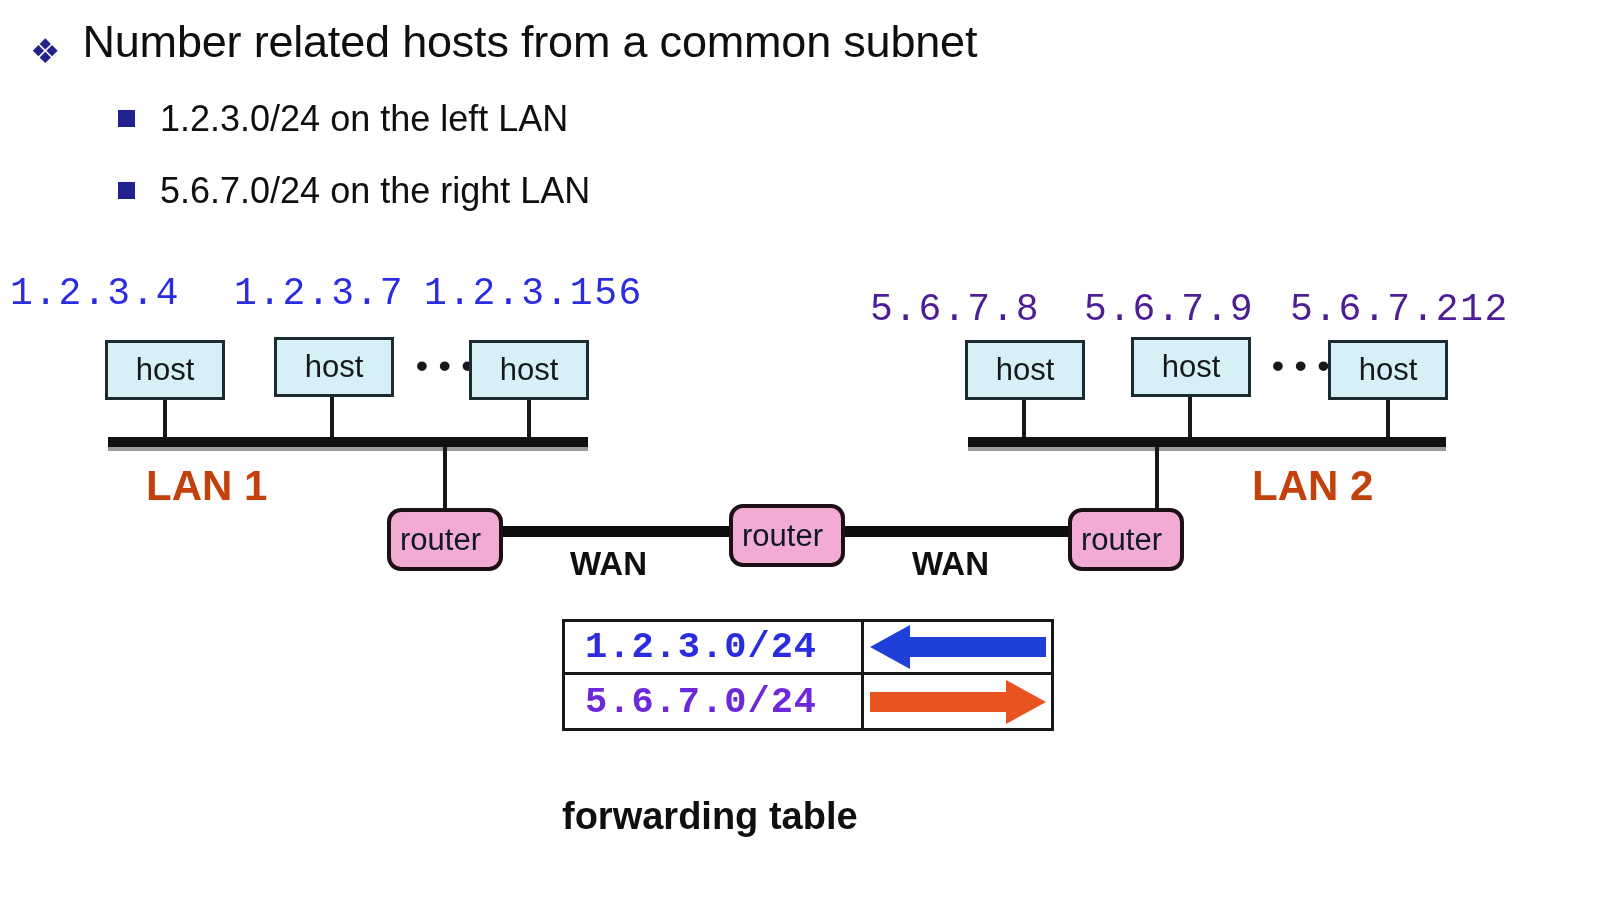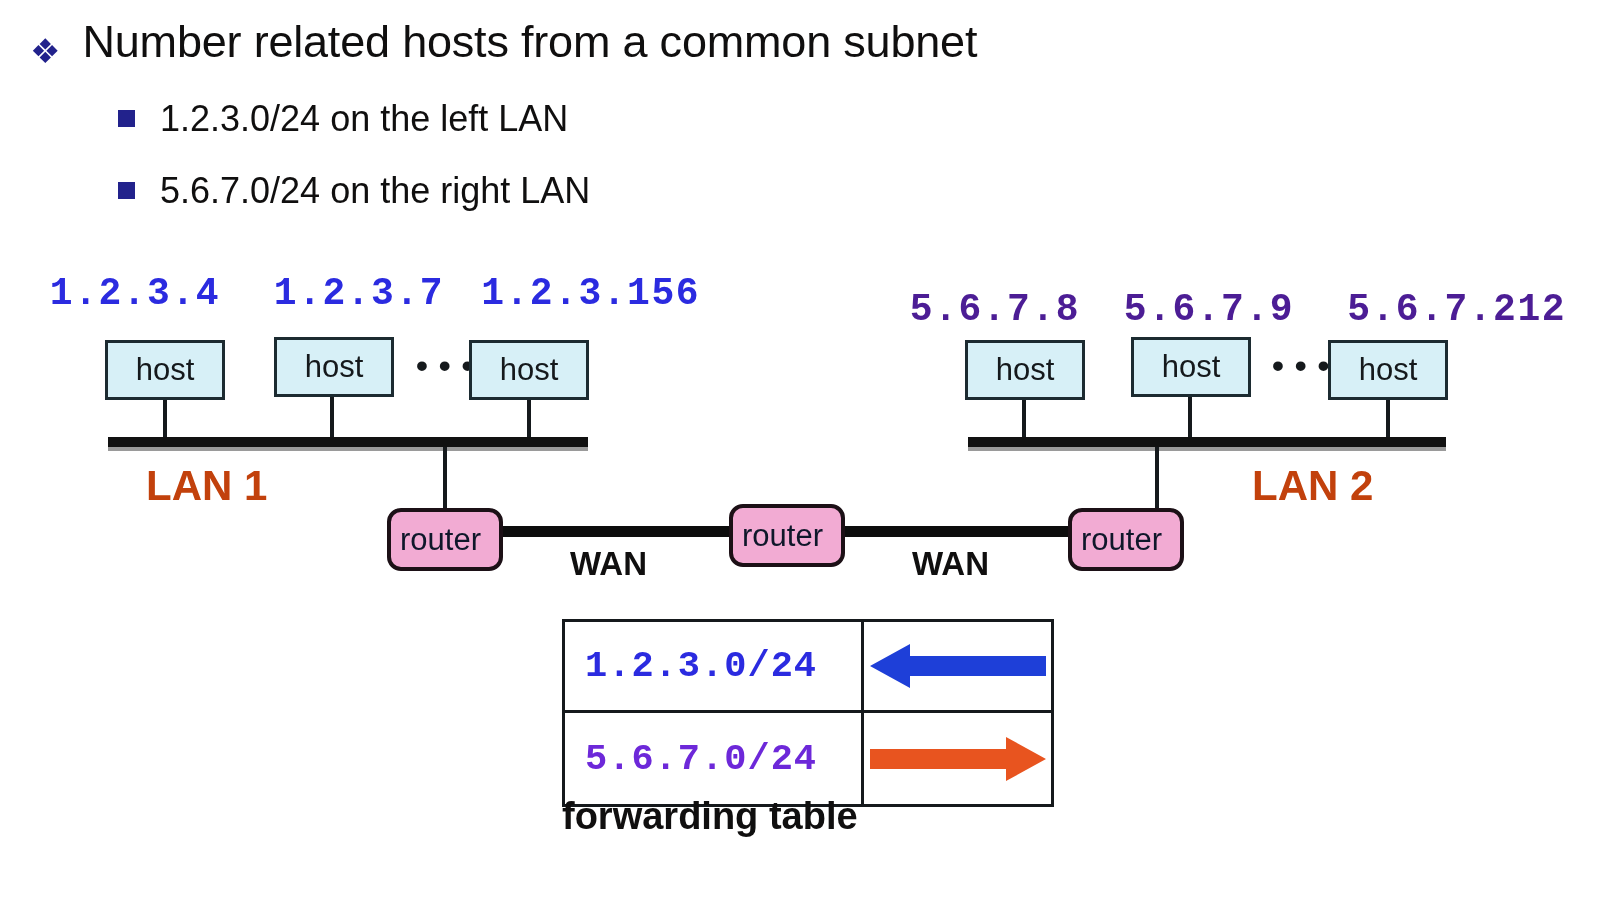--- a/index.html
+++ b/index.html
@@ -64,24 +64,24 @@
     line-height: 1.05;
   }
   #sub1 { top: 100px; }
   #sub2 { top: 172px; }
 
   
   .iplabel {
     position: absolute;
     font-family: "Liberation Mono", "DejaVu Sans Mono", monospace;
     font-size: 38px;
-    font-weight: 700;
+    font-weight: 400;
     letter-spacing: 1.5px;
     white-space: nowrap;
-    text-align: right;
+    text-align: left;
   }
   .ip-blue { color: #2b2be0; }
   .ip-red  { color: #4c1d95; margin-top: 16px; }
 
   
   .host {
     position: absolute;
     width: 120px;
     height: 60px;
     background: #d7f0f7;
@@ -166,21 +166,21 @@
     white-space: nowrap;
     font-family: "Liberation Sans", sans-serif;
   }
 
   
   #ftable {
     position: absolute;
     left: 562px;
     top: 619px;
     width: 492px;
-    height: 188px;
+    height: 112px;
     border: 3px solid #15191c;
     box-sizing: border-box;
     background: #ffffff;
   }
   #ftable .row {
     display: flex;
     height: 50%;
     box-sizing: border-box;
   }
   #ftable .row.top { border-bottom: 3px solid #15191c; }

